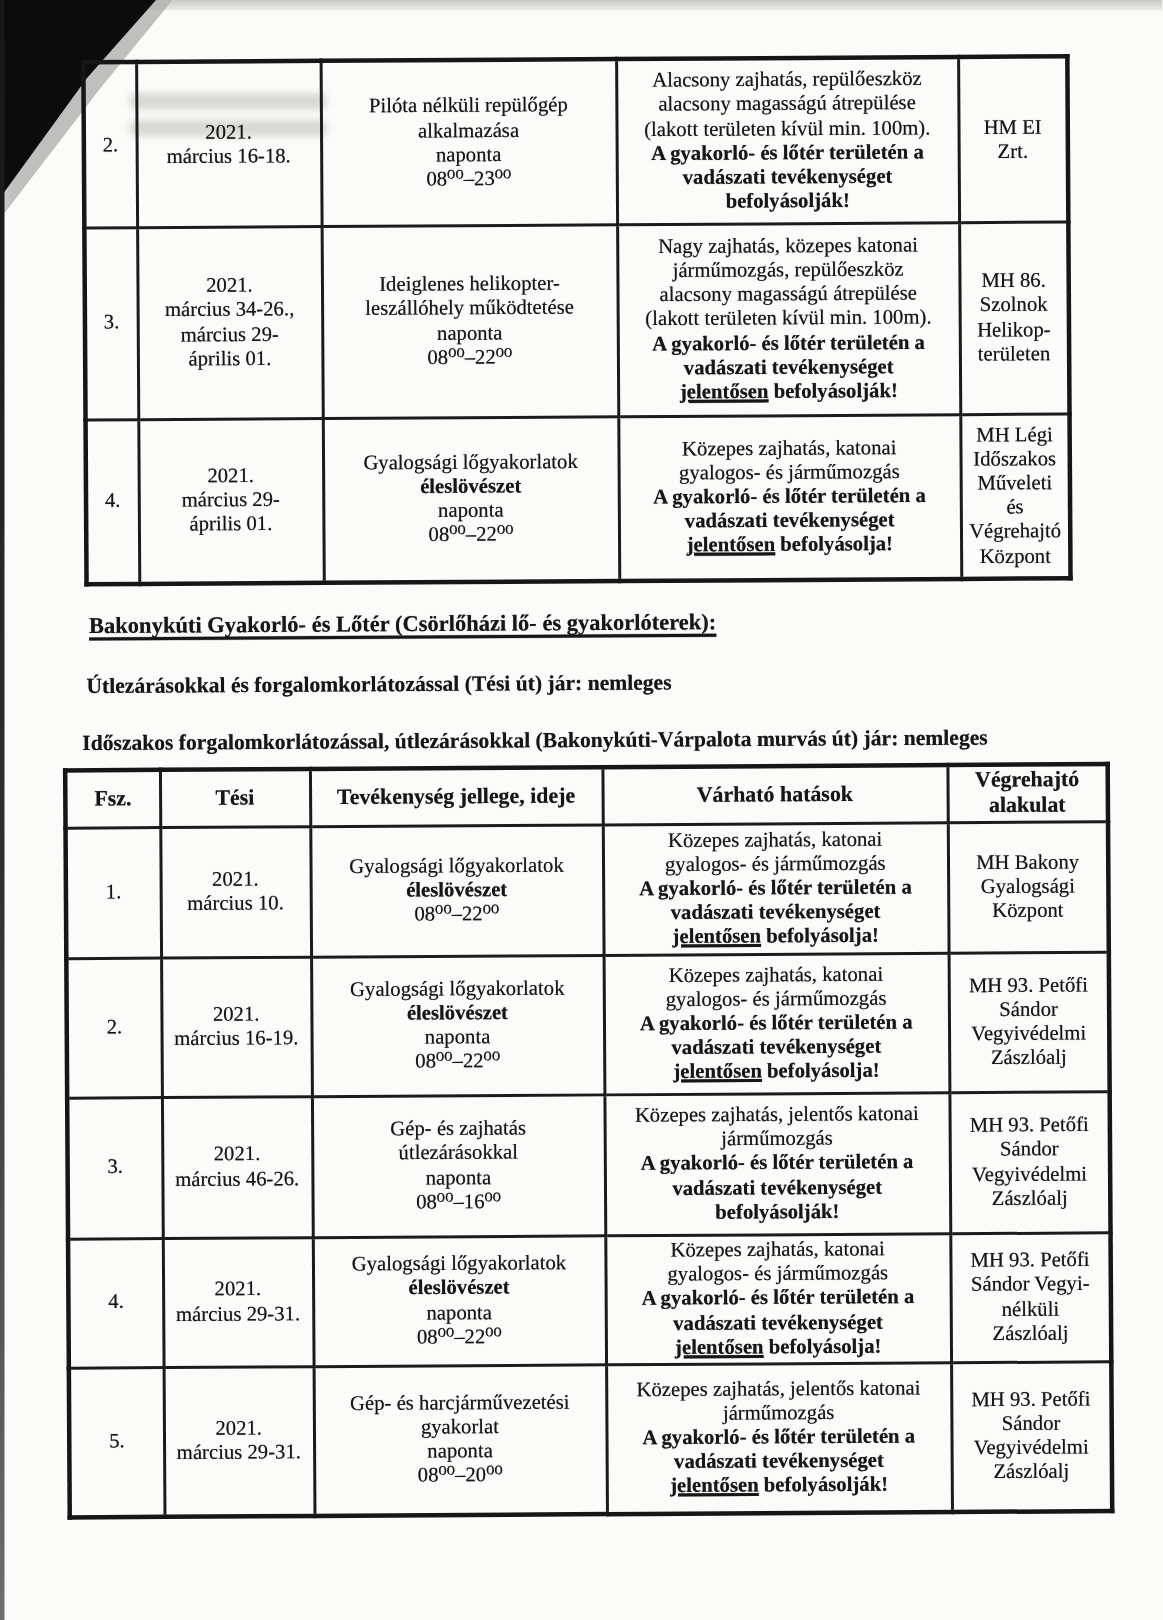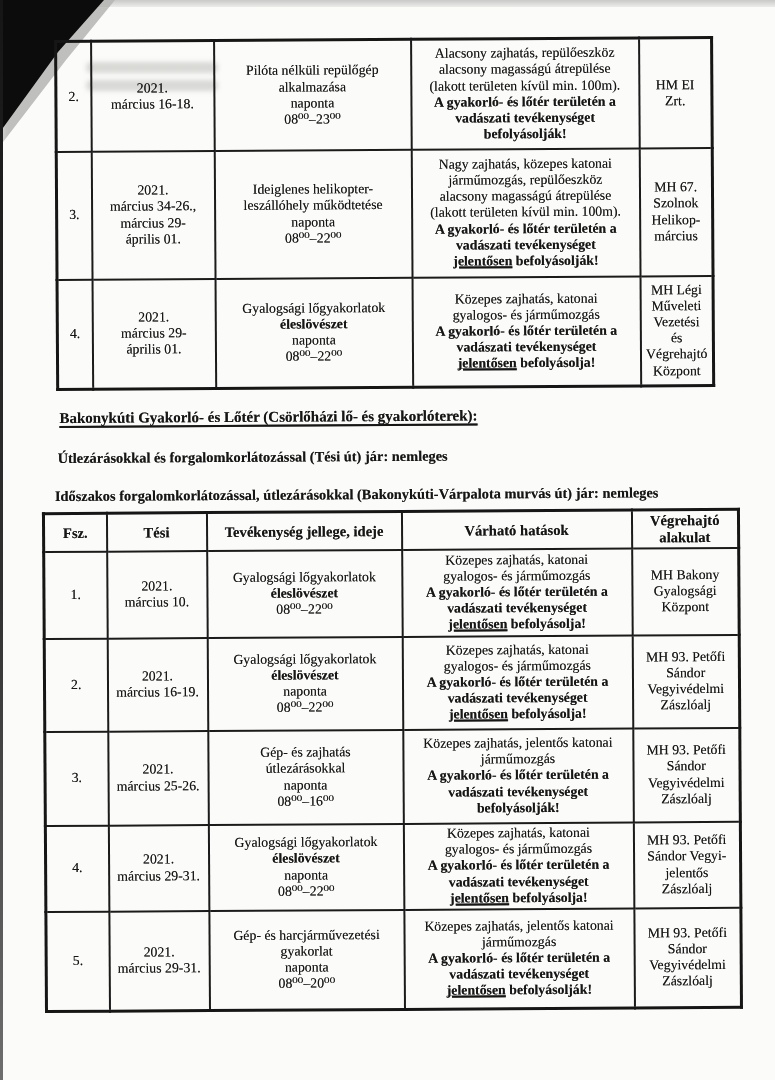--- a/index.html
+++ b/index.html
@@ -107,24 +107,24 @@
           <td>
             <div class="ln"><span>Nagy zajhatás, közepes katonai</span></div>
             <div class="ln"><span>járműmozgás, repülőeszköz</span></div>
             <div class="ln"><span>alacsony magasságú átrepülése</span></div>
             <div class="ln"><span>(lakott területen kívül min. 100m).</span></div>
             <div class="ln"><span class="b">A gyakorló- és lőtér területén a</span></div>
             <div class="ln"><span class="b">vadászati tevékenységet</span></div>
             <div class="ln"><span class="b u">jelentősen</span><span class="b"> befolyásolják!</span></div>
           </td>
           <td>
-            <div class="ln"><span>MH 67.</span></div>
+            <div class="ln"><span>MH 86.</span></div>
             <div class="ln"><span>Szolnok</span></div>
             <div class="ln"><span>Helikop-</span></div>
-            <div class="ln"><span>március</span></div>
+            <div class="ln"><span>területen</span></div>
           </td>
         </tr>
         <tr style="height: 110px;">
           <td>4.</td>
           <td>
             <div class="ln"><span>2021.</span></div>
             <div class="ln"><span>március 29-</span></div>
             <div class="ln"><span>április 01.</span></div>
           </td>
           <td>
@@ -135,22 +135,22 @@
           </td>
           <td>
             <div class="ln"><span>Közepes zajhatás, katonai</span></div>
             <div class="ln"><span>gyalogos- és járműmozgás</span></div>
             <div class="ln"><span class="b">A gyakorló- és lőtér területén a</span></div>
             <div class="ln"><span class="b">vadászati tevékenységet</span></div>
             <div class="ln"><span class="b u">jelentősen</span><span class="b"> befolyásolja!</span></div>
           </td>
           <td>
             <div class="ln"><span>MH Légi</span></div>
+            <div class="ln"><span>Időszakos</span></div>
             <div class="ln"><span>Műveleti</span></div>
-            <div class="ln"><span>Vezetési</span></div>
             <div class="ln"><span>és</span></div>
             <div class="ln"><span>Végrehajtó</span></div>
             <div class="ln"><span>Központ</span></div>
           </td>
         </tr>
       </tbody>
     </table>
 
   <div class="heading">Bakonykúti Gyakorló- és Lőtér (Csörlőházi lő- és gyakorlóterek):</div>
   <div class="note n1">Útlezárásokkal és forgalomkorlátozással (Tési út) jár: nemleges</div>
@@ -219,21 +219,21 @@
             <div class="ln"><span>MH 93. Petőfi</span></div>
             <div class="ln"><span>Sándor</span></div>
             <div class="ln"><span>Vegyivédelmi</span></div>
             <div class="ln"><span>Zászlóalj</span></div>
           </td>
         </tr>
         <tr style="height: 94px;">
           <td>3.</td>
           <td>
             <div class="ln"><span>2021.</span></div>
-            <div class="ln"><span>március 25-26.</span></div>
+            <div class="ln"><span>március 46-26.</span></div>
           </td>
           <td>
             <div class="ln"><span>Gép- és zajhatás</span></div>
             <div class="ln"><span>útlezárásokkal</span></div>
             <div class="ln"><span>naponta</span></div>
             <div class="ln"><span>08⁰⁰–16⁰⁰</span></div>
           </td>
           <td>
             <div class="ln"><span>Közepes zajhatás, jelentős katonai</span></div>
             <div class="ln"><span>járműmozgás</span></div>
@@ -263,21 +263,21 @@
           <td>
             <div class="ln"><span>Közepes zajhatás, katonai</span></div>
             <div class="ln"><span>gyalogos- és járműmozgás</span></div>
             <div class="ln"><span class="b">A gyakorló- és lőtér területén a</span></div>
             <div class="ln"><span class="b">vadászati tevékenységet</span></div>
             <div class="ln"><span class="b u">jelentősen</span><span class="b"> befolyásolja!</span></div>
           </td>
           <td>
             <div class="ln"><span>MH 93. Petőfi</span></div>
             <div class="ln"><span>Sándor Vegyi-</span></div>
-            <div class="ln"><span>jelentős</span></div>
+            <div class="ln"><span>nélküli</span></div>
             <div class="ln"><span>Zászlóalj</span></div>
           </td>
         </tr>
         <tr style="height: 100px;">
           <td>5.</td>
           <td>
             <div class="ln"><span>2021.</span></div>
             <div class="ln"><span>március 29-31.</span></div>
           </td>
           <td>

